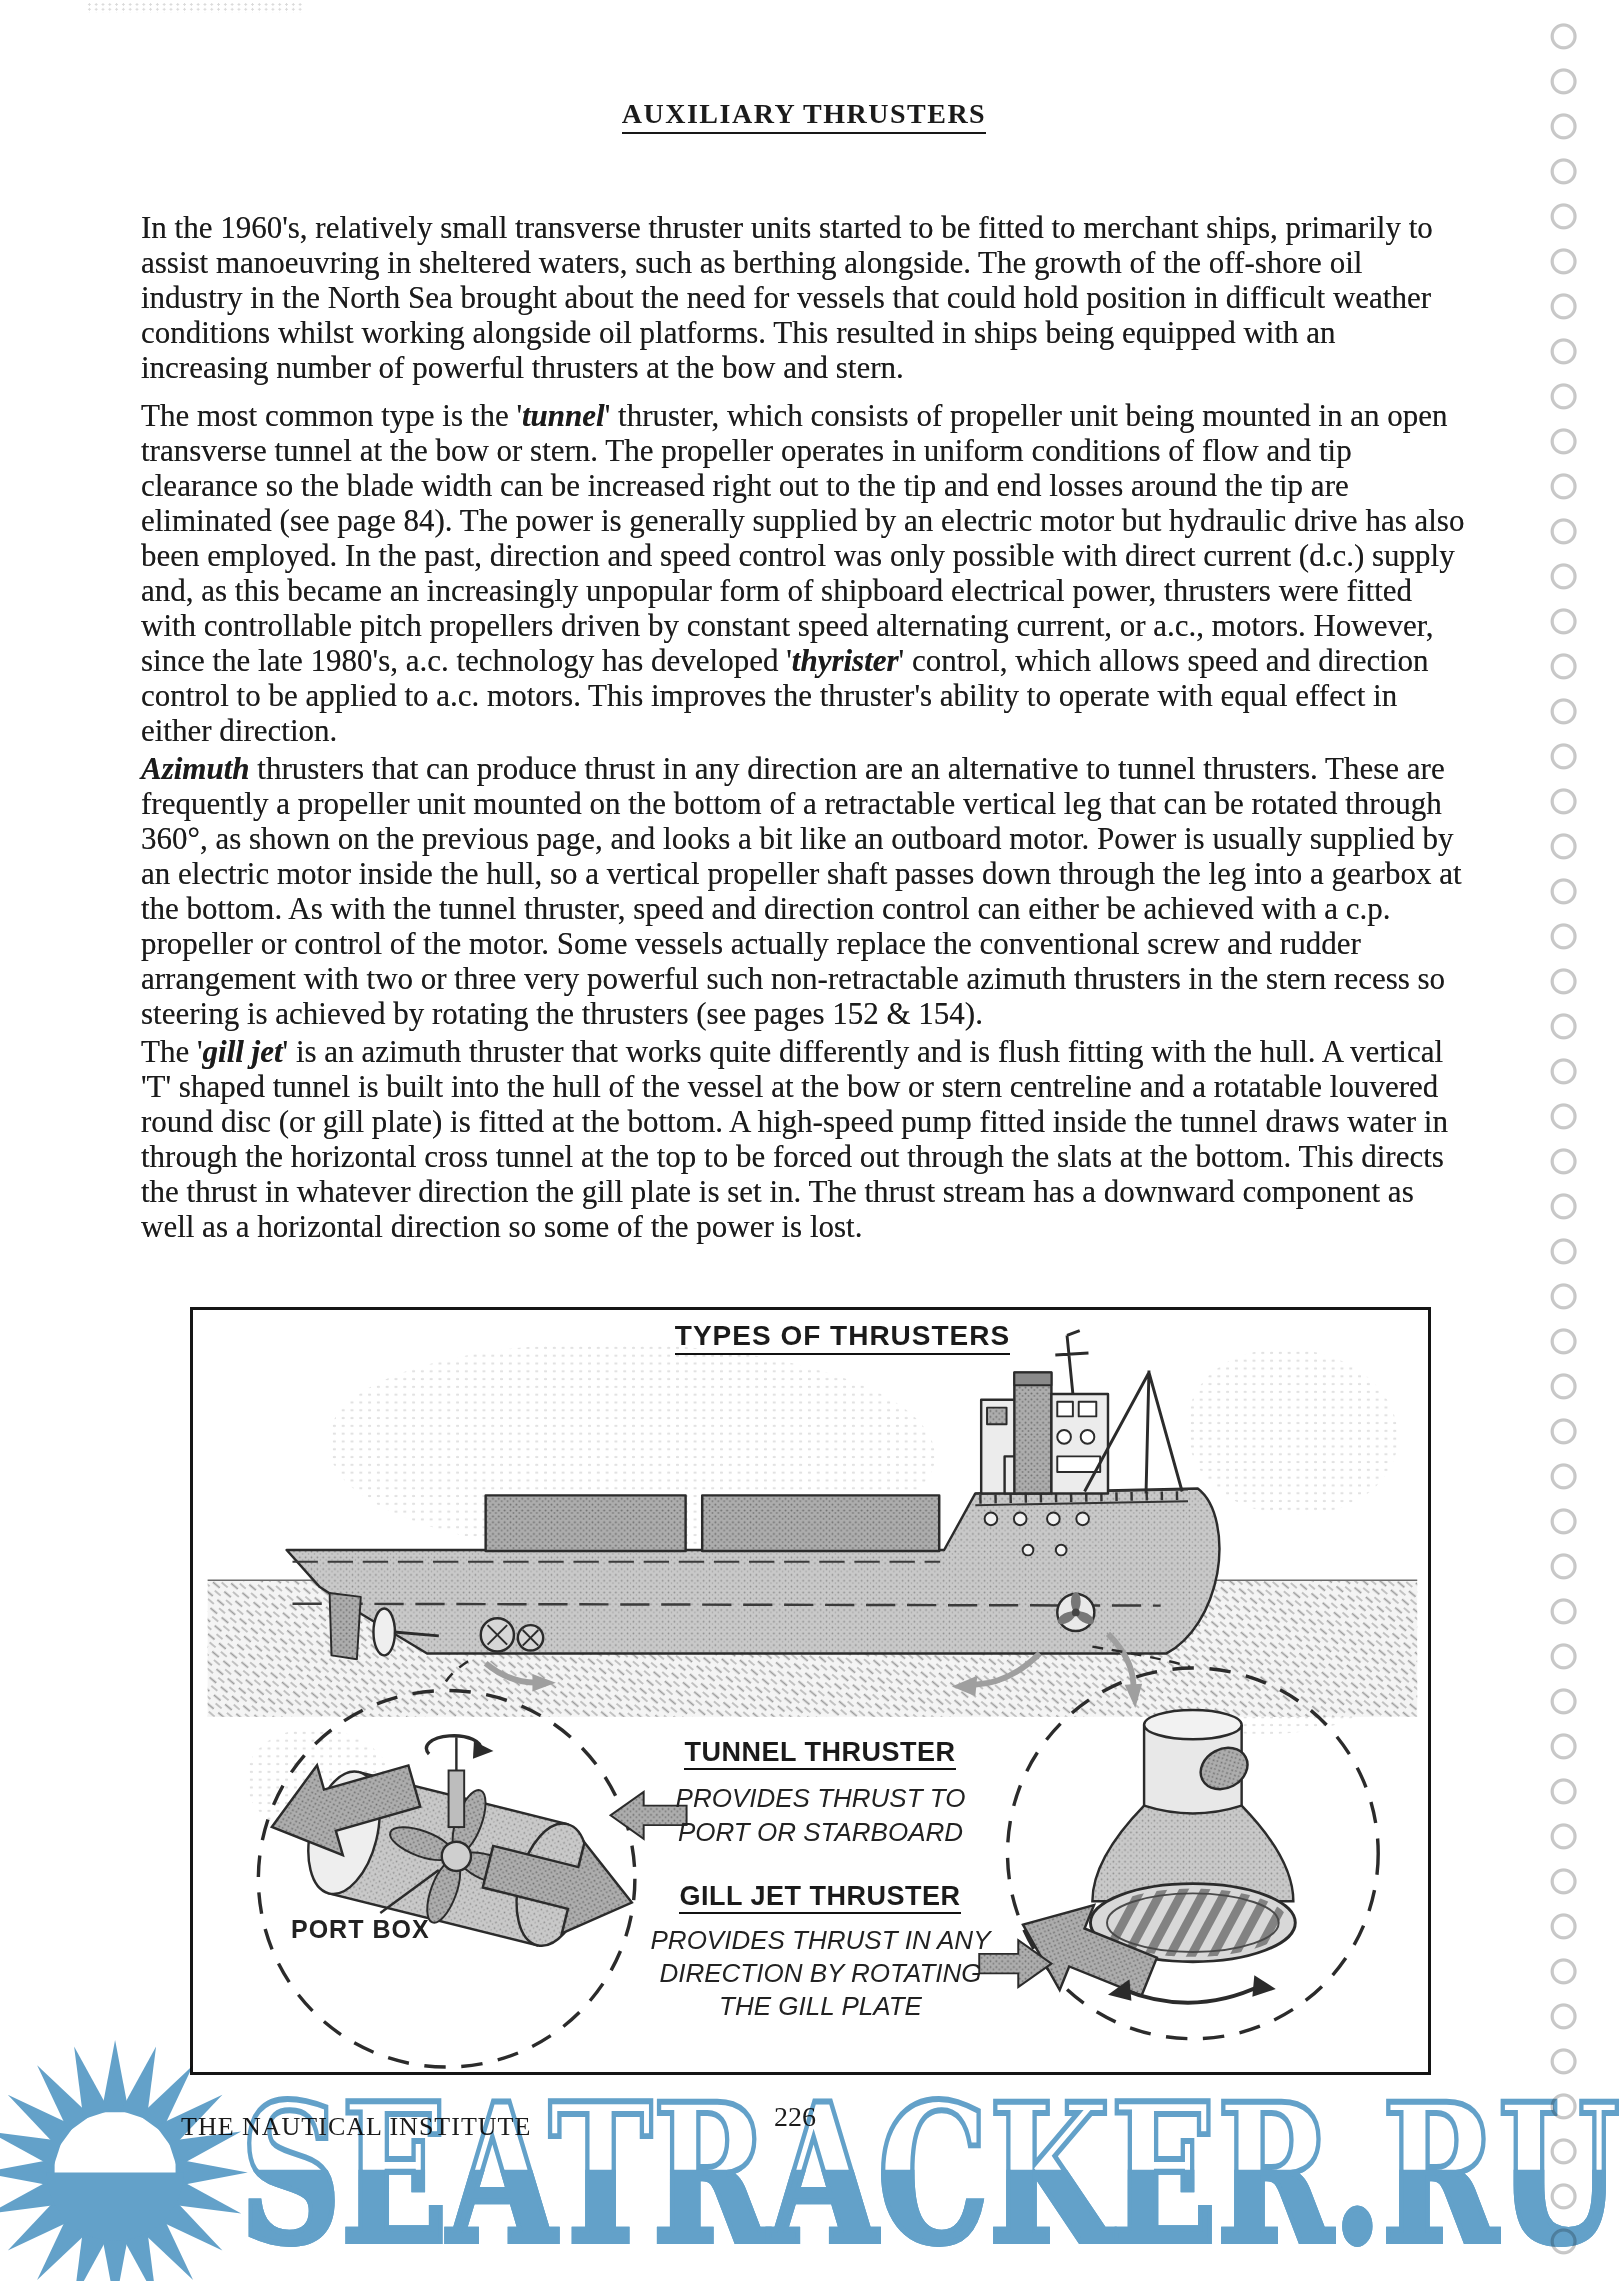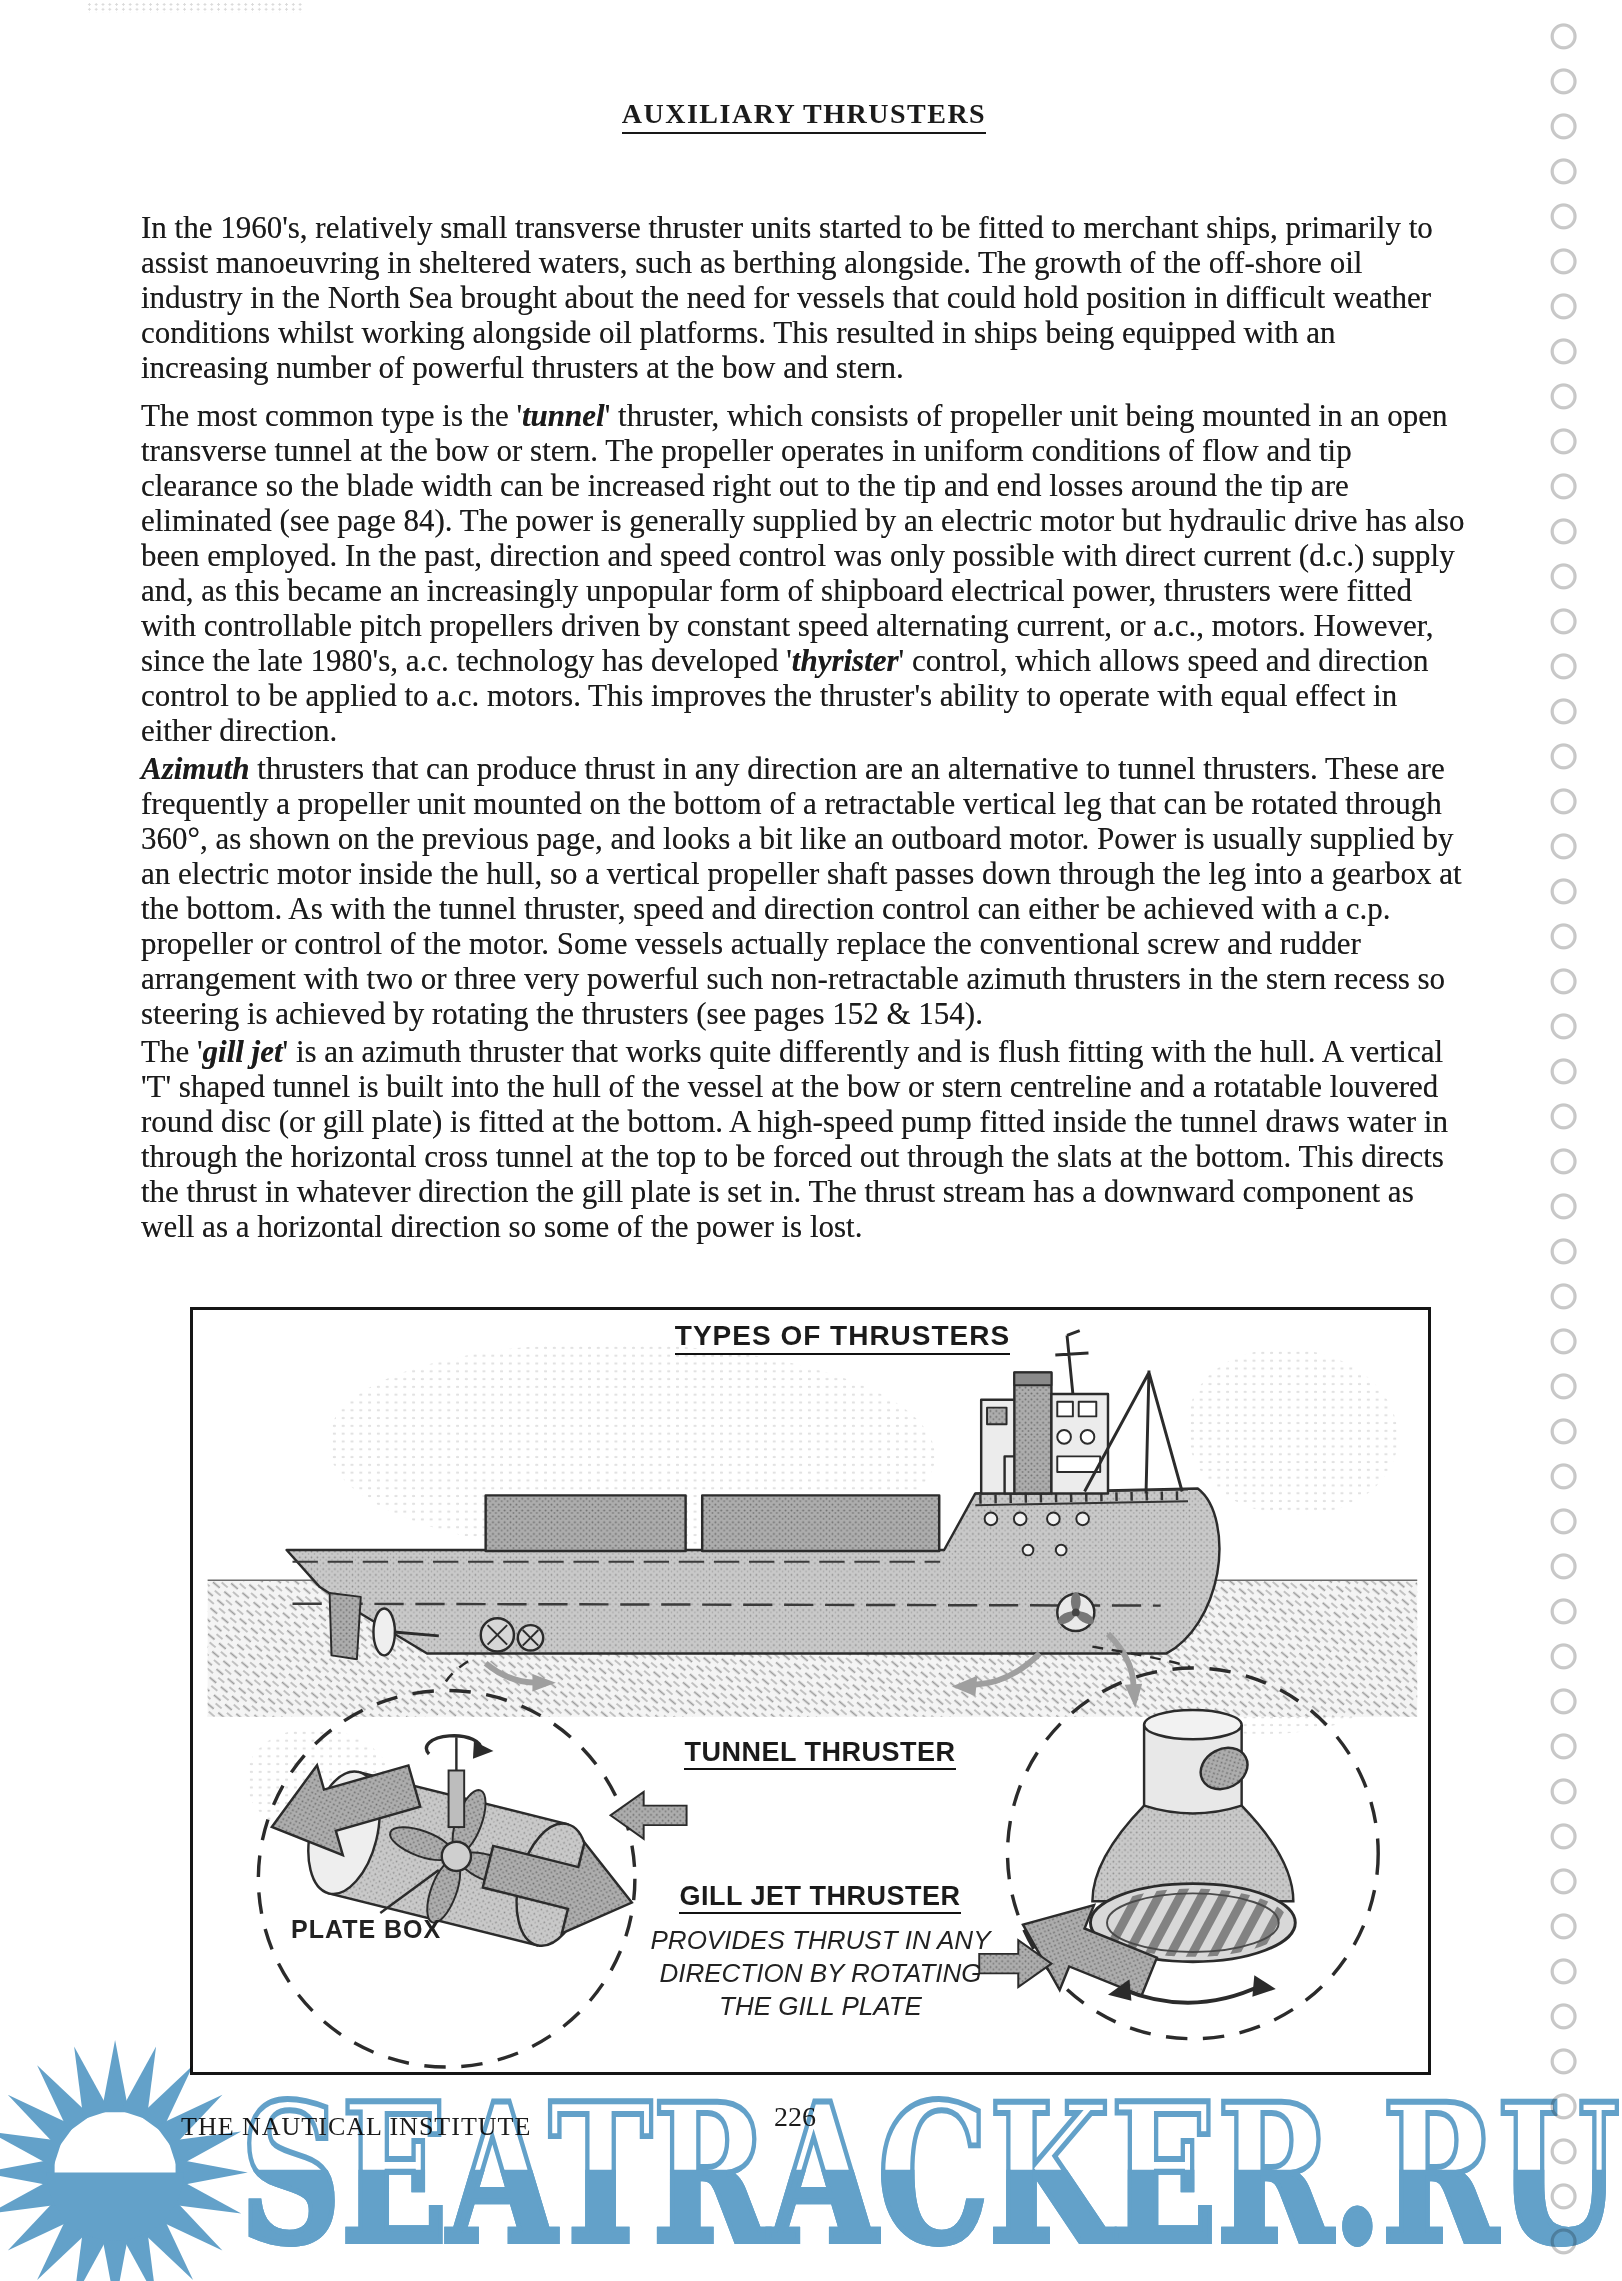--- a/index.html
+++ b/index.html
@@ -249,32 +249,36 @@
       <polygon points="880,670 846,646 846,660 806,660 806,680 846,680 846,694" fill="url(#stipD)" stroke="#2b2b2b" stroke-width="2"></polygon>
     </svg>
 
     <div class="fig-title">
       <span>TYPES OF THRUSTERS</span>
     </div>
 
     <div class="fig-h" style="top:427px">
       <span>TUNNEL THRUSTER</span>
     </div>
+    <div class="fig-cap" style="left:413px;top:471px">
+      <div>PROVIDES THRUST TO</div>
+      <div>PORT OR STARBOARD</div>
+    </div>
 
     <div class="fig-h" style="top:571px">
       <span>GILL JET THRUSTER</span>
     </div>
     <div class="fig-cap" style="left:413px;top:614px;line-height:33px">
       <div>PROVIDES THRUST IN ANY</div>
       <div>DIRECTION BY ROTATING</div>
       <div>THE GILL PLATE</div>
     </div>
 
     <div class="gearbox">
-      <span>PLATE BOX</span>
+      <span>PORT BOX</span>
     </div>
   </div>
 
   <div class="publisher">
     <span>THE NAUTICAL INSTITUTE</span>
   </div>
   <div class="pageno">
     <span>226</span>
   </div>
 

